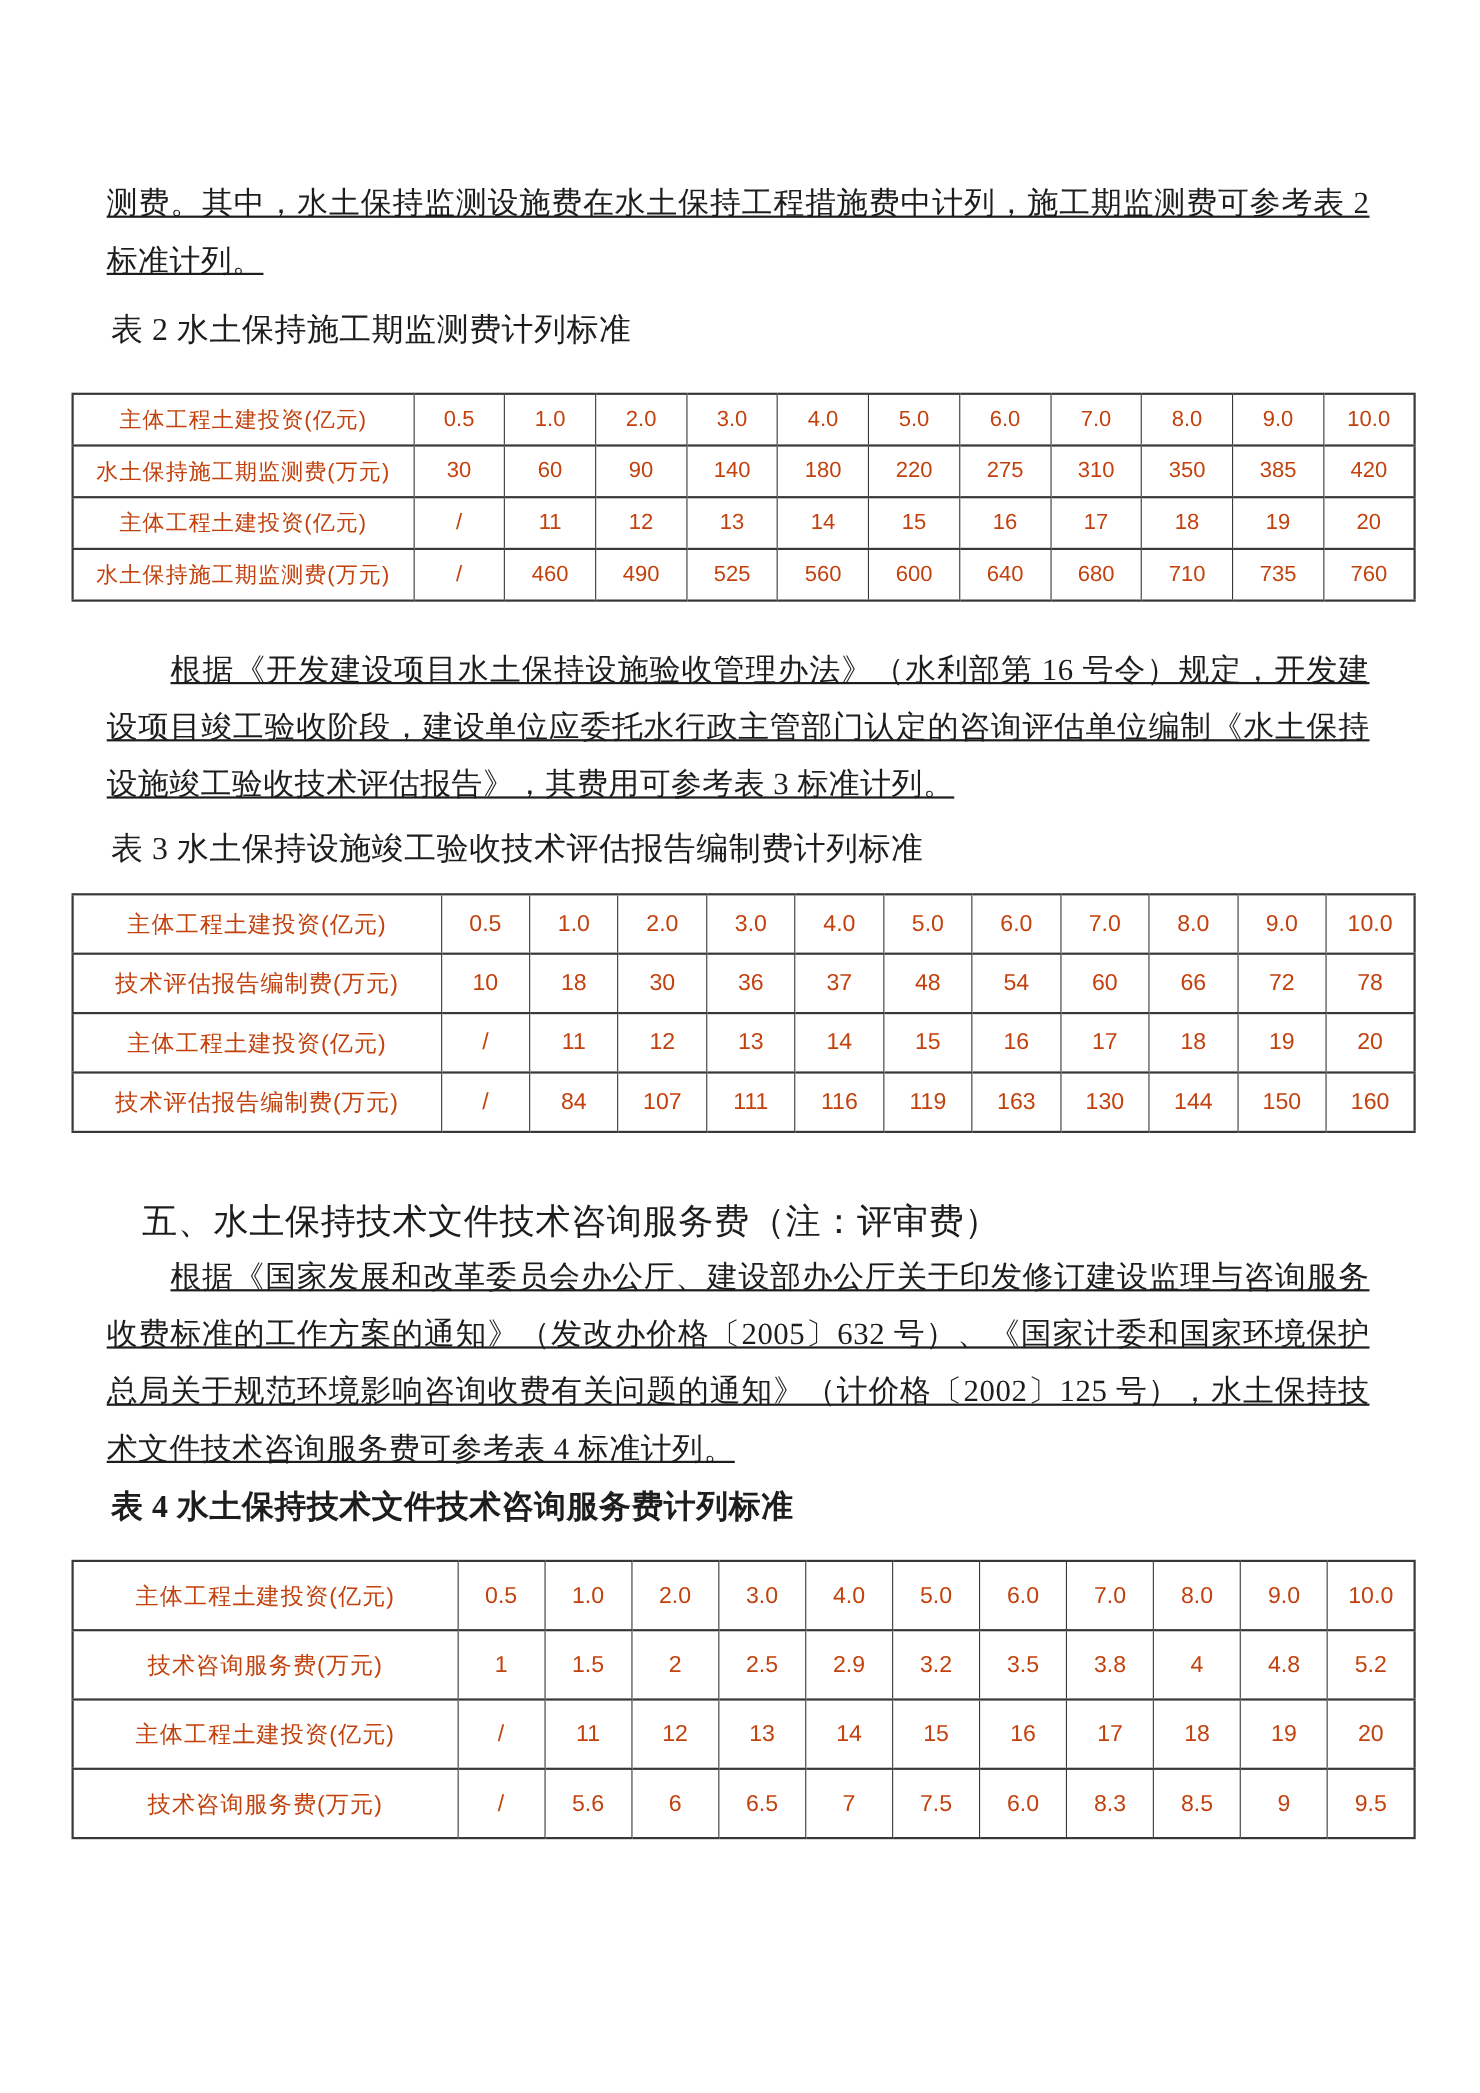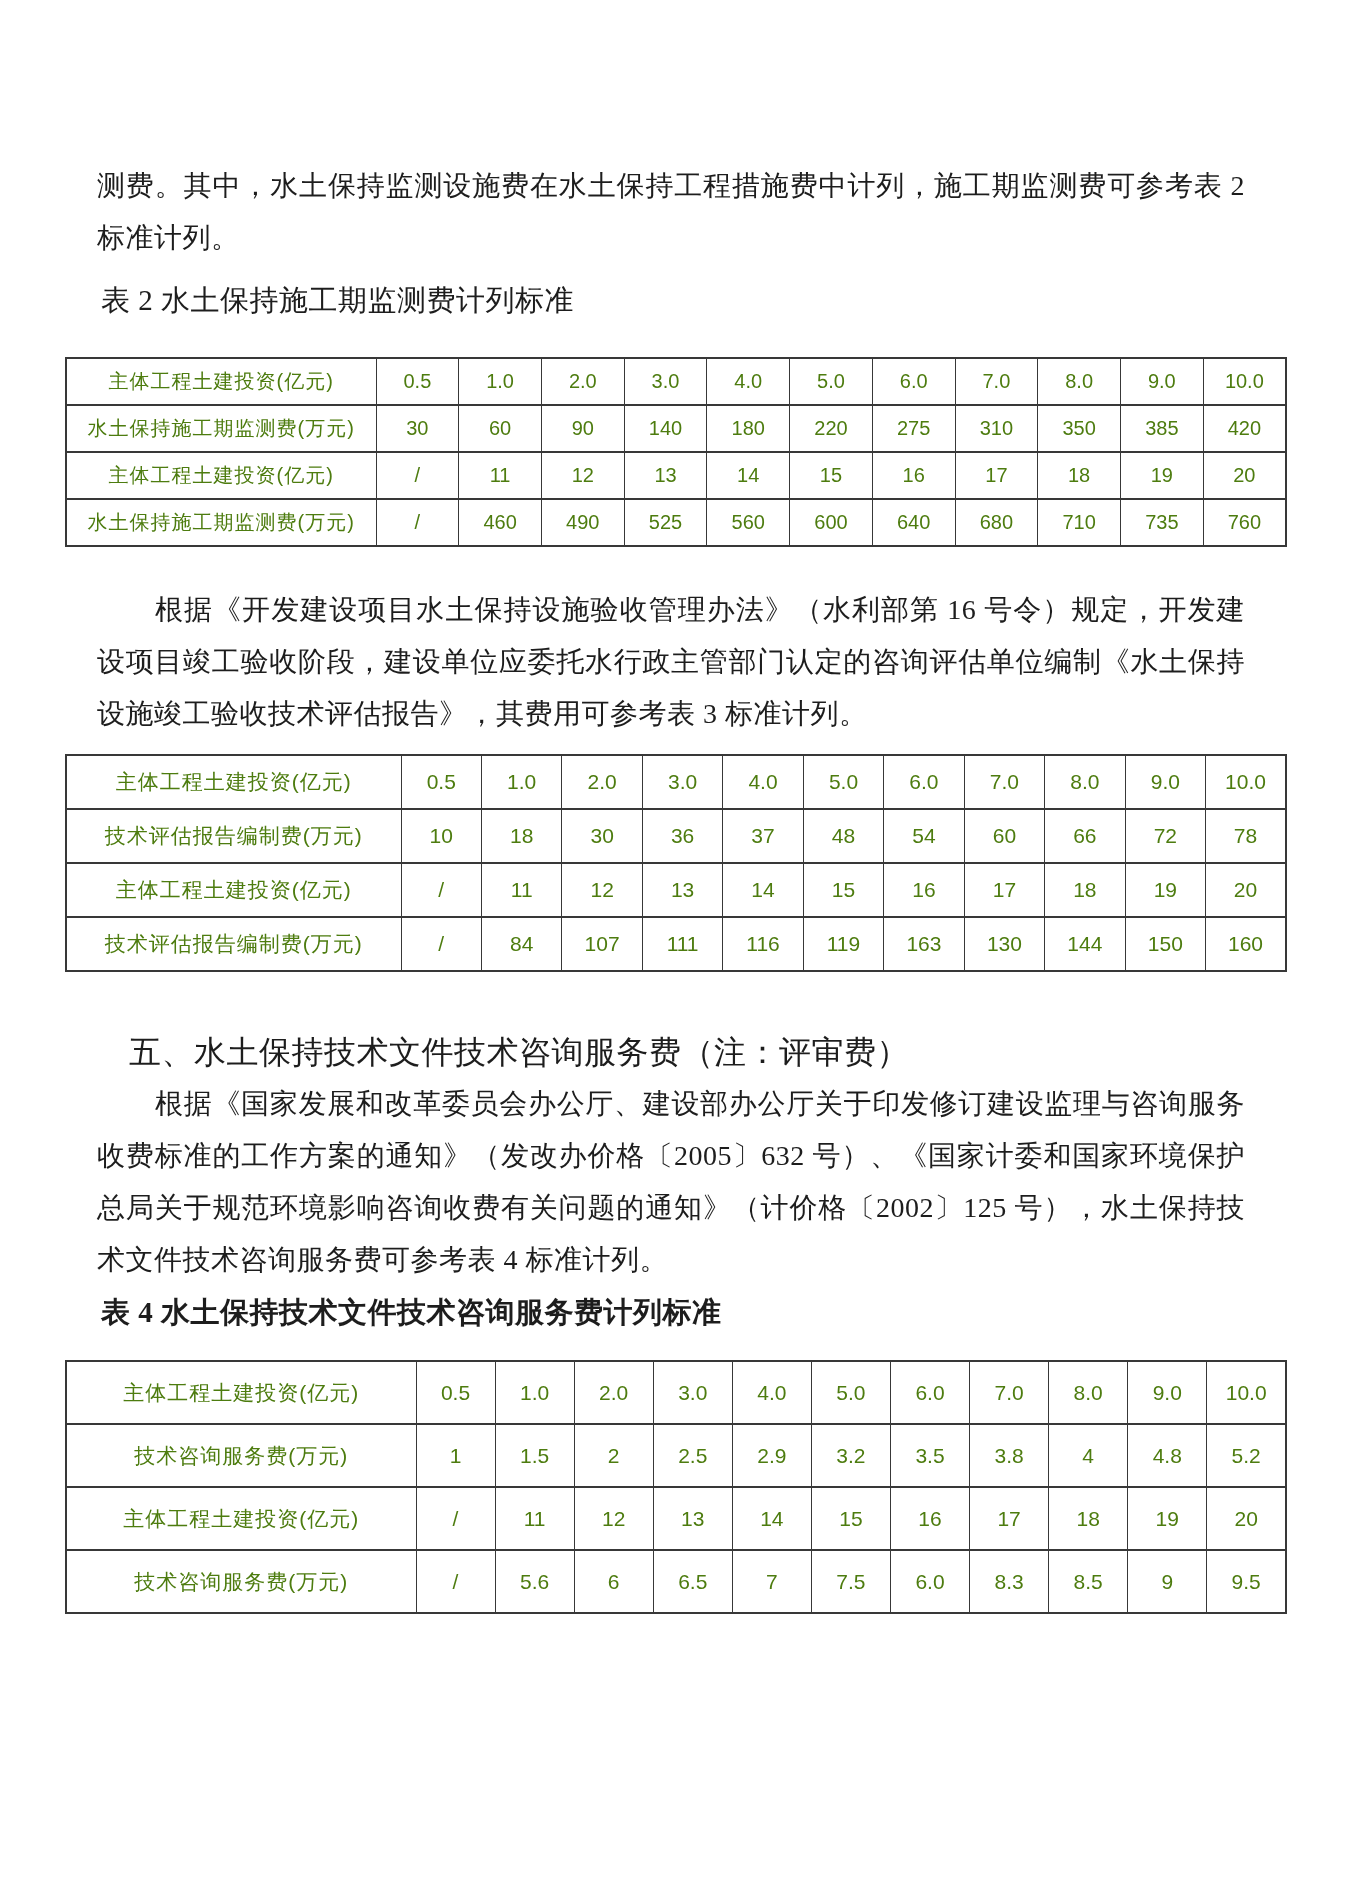--- a/index.html
+++ b/index.html
@@ -13,20 +13,21 @@
     overflow:hidden;
     font-family:"Liberation Serif","DejaVu Serif",serif;
     color:#1d1d1d;
   }
   .body-text {
     margin:0;
     font-size:28px;
     line-height:52px;
     text-align:justify;
     letter-spacing:0.5px;
+    text-decoration:underline;
   }
   .indent { text-indent:58px; }
   .mt-p2 { margin-top:37px; }
   .caption {
     margin:0;
     font-size:29px;
     line-height:52px;
     text-indent:4px;
     letter-spacing:0.5px;
   }
@@ -41,21 +42,21 @@
     text-indent:32px;
     letter-spacing:0.5px;
   }
   table.fee-table {
     border-collapse:collapse;
     table-layout:fixed;
     width:1222px;
     margin-left:-32px;
     border:2px solid #383838;
     font-family:"Liberation Sans","DejaVu Sans",sans-serif;
-    color:#4d7c0f;
+    color:#c2410c;
     text-align:center;
   }
   table.fee-table td {
     border:2px solid #383838;
     border-left-width:1px;
     border-right-width:1px;
     padding:0 2px;
     overflow:hidden;
     white-space:nowrap;
   }
@@ -135,20 +136,21 @@
           <td>680</td>
           <td>710</td>
           <td>735</td>
           <td>760</td>
         </tr>
       </tbody>
   </table>
 
   <p class="body-text indent mt-p2">根据《开发建设项目水土保持设施验收管理办法》（水利部第 16 号令）规定，开发建设项目竣工验收阶段，建设单位应委托水行政主管部门认定的咨询评估单位编制《水土保持设施竣工验收技术评估报告》，其费用可参考表 3 标准计列。</p>
 
+  <p class="caption cap3">表 3 水土保持设施竣工验收技术评估报告编制费计列标准</p>
 
   <table class="fee-table t3">
     <colgroup>
         <col style="width:335px">
       </colgroup>
     <tbody>
         <tr>
           <td class="row-label">主体工程土建投资(亿元)</td>
           <td>0.5</td>
           <td>1.0</td>

